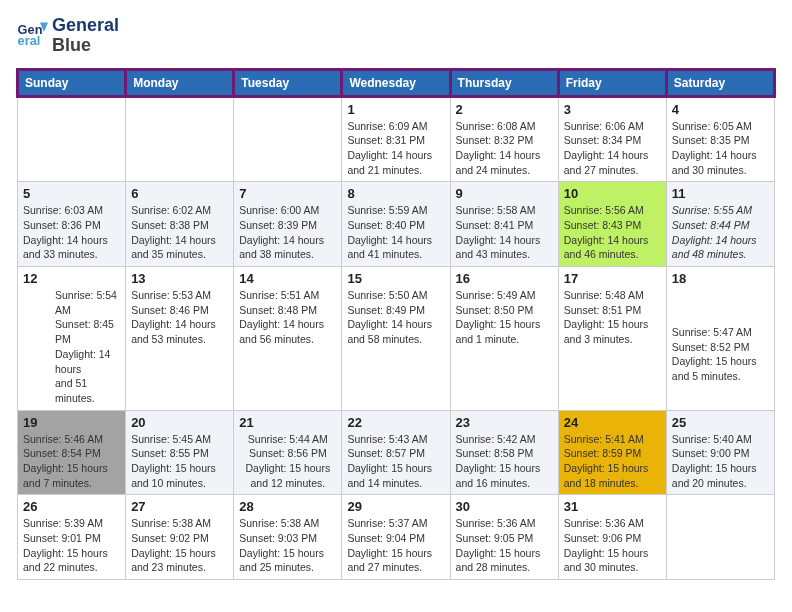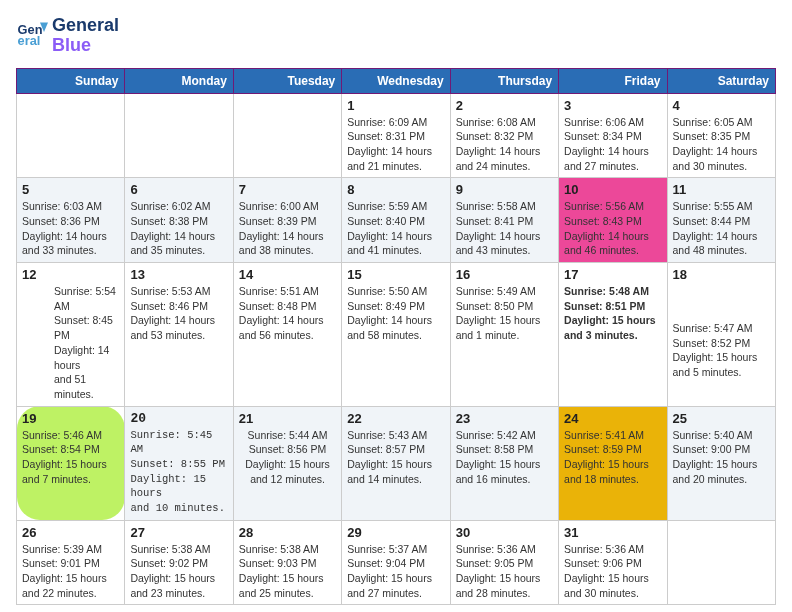--- a/index.html
+++ b/index.html
@@ -37,25 +37,25 @@
       color: #333;
     }
     .calendar {
       width: 100%;
       border-collapse: collapse;
       font-size: 11px;
     }
     .calendar th {
       background: #2a6db5;
       color: #fff;
-      text-align: right;
+      text-align: left;
       padding: 5px 6px;
       font-size: 12px;
       font-weight: bold;
-      border: 1px solid #701a75;
+      border: 3px solid #701a75;
     }
     .calendar td {
       border: 1px solid #ccc;
       vertical-align: top;
       padding: 4px 5px;
       width: calc(100% / 7);
       height: 80px;
       background: #fff;
     }
     .calendar tr:nth-child(even) td {
@@ -84,21 +84,21 @@
 
 <div class="header">
   <div class="logo">
     <svg class="logo-icon" viewBox="0 0 40 40">
       <text x="2" y="22" font-size="16" font-weight="bold" fill="#1a3a6c" font-family="Arial">Gen</text>
       <text x="2" y="36" font-size="16" font-weight="bold" fill="#4a9fd4" font-family="Arial">eral</text>
       <polygon points="30,8 40,8 35,20" fill="#4a9fd4"></polygon>
     </svg>
     <div>
       <div style="font-size:18px;font-weight:bold;color:#1a3a6c;line-height:1.1">General</div>
-      <div style="font-size:18px;font-weight:bold;color:#8b5cf6;line-height:1.1">Blue</div>
+      <div style="font-size:18px;font-weight:bold;color:#404040;line-height:1.1">Blue</div>
     </div>
   </div>
   <div class="title-block">
     <div class="month-year"></div>
     <div class="location"></div>
   </div>
 </div>
 
 <table class="calendar">
   <thead>
@@ -175,30 +175,30 @@
 Daylight: 14 hours
 and 41 minutes.</div>
         </td>
         <td style="background: rgb(240, 244, 248);">
           <div class="day-num">9</div>
           <div class="day-info" style="white-space: pre-line;">Sunrise: 5:58 AM
 Sunset: 8:41 PM
 Daylight: 14 hours
 and 43 minutes.</div>
         </td>
-        <td style="background: #ec4899;">
+        <td style="background: #bef264;">
           <div class="day-num">10</div>
           <div class="day-info" style="white-space: pre-line;">Sunrise: 5:56 AM
 Sunset: 8:43 PM
 Daylight: 14 hours
 and 46 minutes.</div>
         </td>
         <td style="background: rgb(240, 244, 248);">
           <div class="day-num">11</div>
-          <div class="day-info" style="white-space: pre-line;">Sunrise: 5:55 AM
+          <div class="day-info" style="white-space: pre-line; font-style: italic;">Sunrise: 5:55 AM
 Sunset: 8:44 PM
 Daylight: 14 hours
 and 48 minutes.</div>
         </td>
       </tr>
       <tr>
         <td>
           <div class="day-num">12</div>
           <div class="day-info" style="white-space: pre-line; margin-left: 32px;">Sunrise: 5:54 AM
 Sunset: 8:45 PM
@@ -228,42 +228,42 @@
         </td>
         <td>
           <div class="day-num">16</div>
           <div class="day-info" style="white-space: pre-line;">Sunrise: 5:49 AM
 Sunset: 8:50 PM
 Daylight: 15 hours
 and 1 minute.</div>
         </td>
         <td>
           <div class="day-num">17</div>
-          <div class="day-info" style="white-space: pre-line; font-weight: bold;">Sunrise: 5:48 AM
+          <div class="day-info" style="white-space: pre-line;">Sunrise: 5:48 AM
 Sunset: 8:51 PM
 Daylight: 15 hours
 and 3 minutes.</div>
         </td>
         <td>
           <div class="day-num">18</div>
           <div class="day-info" style="white-space: pre-line; margin-top: 39px;">Sunrise: 5:47 AM
 Sunset: 8:52 PM
 Daylight: 15 hours
 and 5 minutes.</div>
         </td>
       </tr>
       <tr>
-        <td style="background: #bef264; border-radius: 23px;">
+        <td style="background: #a3a3a3;">
           <div class="day-num">19</div>
           <div class="day-info" style="white-space: pre-line;">Sunrise: 5:46 AM
 Sunset: 8:54 PM
 Daylight: 15 hours
 and 7 minutes.</div>
         </td>
-        <td style="background: rgb(240, 244, 248); font-family: Liberation Mono, monospace;">
+        <td style="background: rgb(240, 244, 248);">
           <div class="day-num">20</div>
           <div class="day-info" style="white-space: pre-line;">Sunrise: 5:45 AM
 Sunset: 8:55 PM
 Daylight: 15 hours
 and 10 minutes.</div>
         </td>
         <td style="background: rgb(240, 244, 248);">
           <div class="day-num">21</div>
           <div class="day-info" style="white-space: pre-line; text-align: center;">Sunrise: 5:44 AM
 Sunset: 8:56 PM

